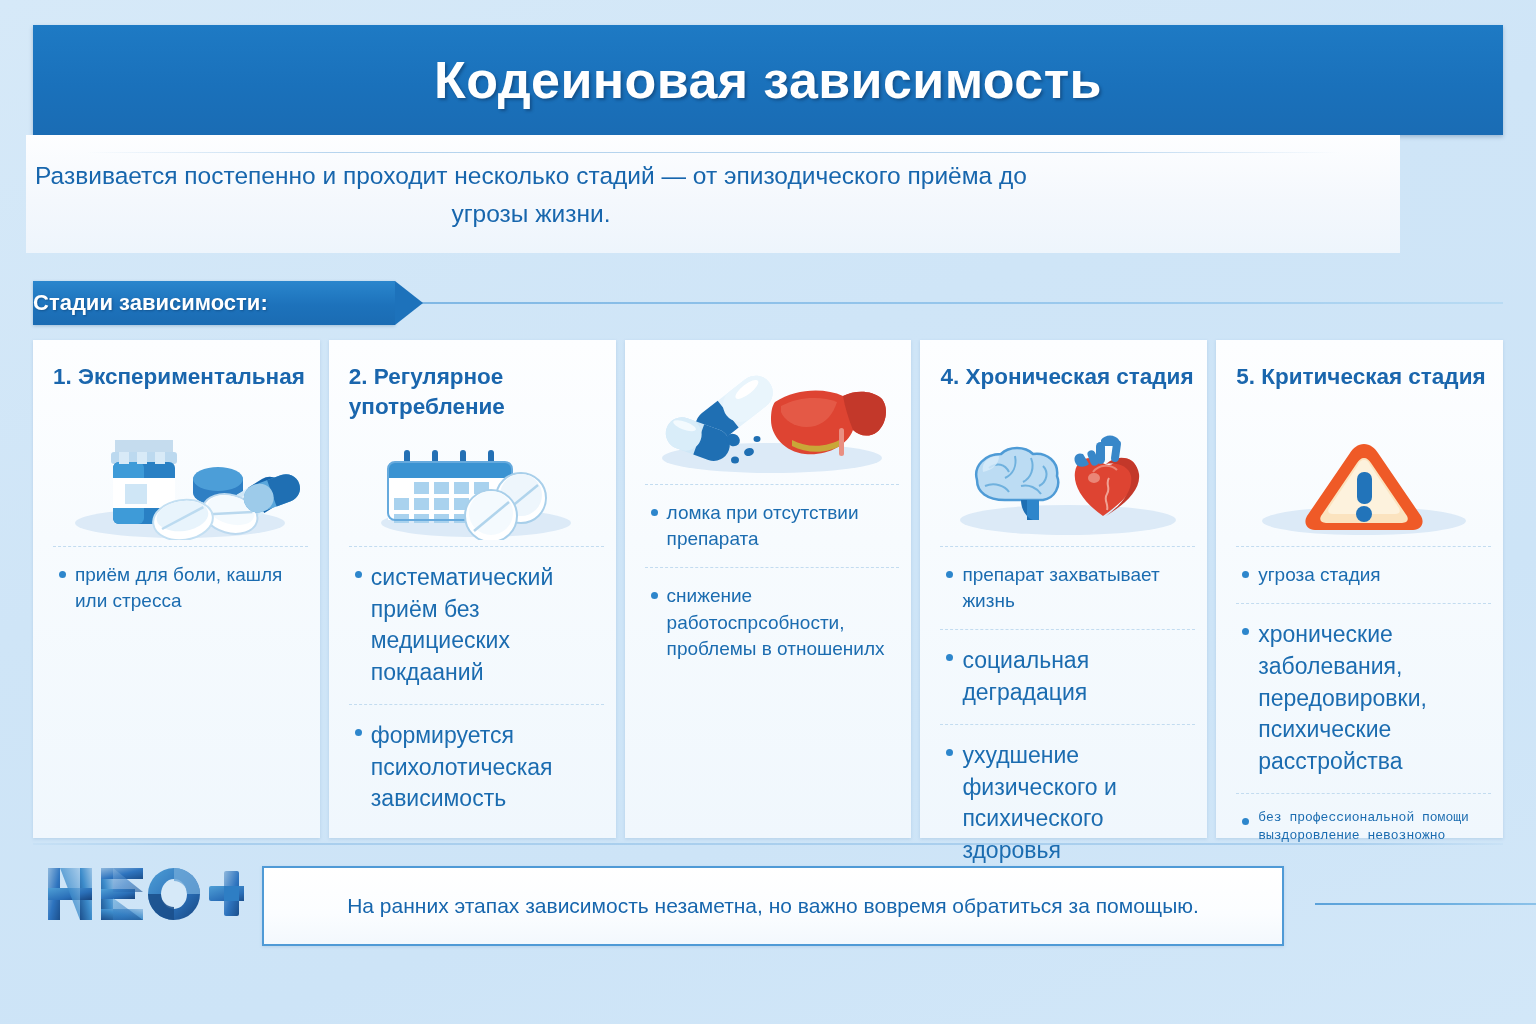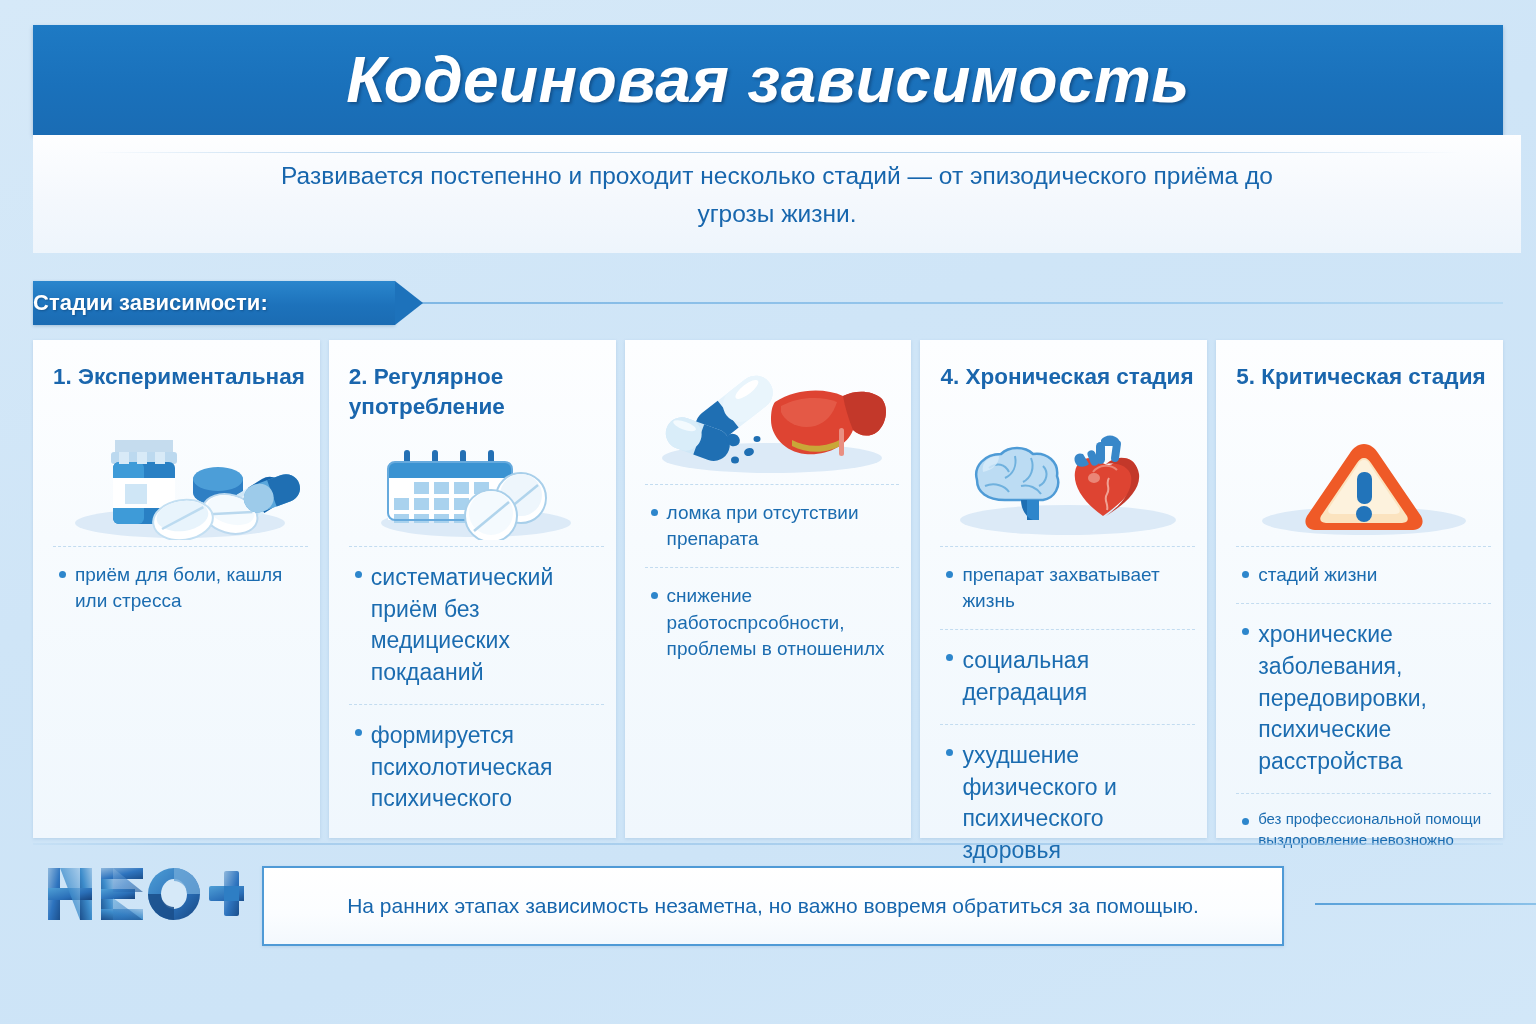--- a/index.html
+++ b/index.html
@@ -12,30 +12,30 @@
   .stage{position:absolute;inset:0;}
 
   
   .title-band{
     position:absolute;left:33px;top:25px;width:1470px;height:110px;
     background:linear-gradient(180deg,#1e7ac4 0%,#1a71bb 55%,#1a6cb4 100%);
     box-shadow:0 2px 4px rgba(20,70,120,.28);
     display:flex;align-items:center;justify-content:center;
   }
   .title-text{
-    color:#ffffff;font-size:64px;font-weight:bold;letter-spacing:.4px;
+    color:#ffffff;font-size:52px;font-weight:bold;letter-spacing:.4px;
     text-shadow:2px 2px 3px rgba(10,45,85,.45);
-    line-height:1;white-space:nowrap;font-style:italic;
+    line-height:1;white-space:nowrap;
   }
 
   
   .subtitle-panel{
-    position:absolute;left:33px;top:135px;width:1488px;height:117px;
+    position:absolute;left:26px;top:135px;width:1374px;height:117px;
     background:linear-gradient(180deg,#fdfeff 0%,#f4f8fd 55%,#eef5fc 100%);
-    display:flex;align-items:center;justify-content:center;
+    display:flex;align-items:center;justify-content:flex-start;
     border-top:1px solid rgba(255,255,255,.9);
   }
   .subtitle-panel:after{
     content:"";position:absolute;left:60px;right:60px;top:16px;height:1px;
     background:linear-gradient(90deg,rgba(170,205,235,0) 0%,rgba(170,205,235,.85) 20%,rgba(170,205,235,.85) 80%,rgba(170,205,235,0) 100%);
   }
   .subtitle-text{
     color:#1766ad;font-size:24.5px;line-height:1.52;text-align:center;
     max-width:1010px;font-weight:400;
   }
@@ -82,21 +82,21 @@
     padding:15px 2px 15px 6px;
     border-top:1px dashed #c3dcf0;
   }
   .bullet:first-child{border-top:1px dashed #c3dcf0;}
   .dot{
     width:7px;height:7px;border-radius:50%;background:#2d86cc;
     flex:0 0 auto;margin-top:9px;
   }
   .btext{color:#1b6cb0;font-size:19px;line-height:1.38;}
   .btext.sm{font-size:23px;}
-  .btext.xs{font-size:15px;}
+  .btext.xs{font-size:13px;font-family:Liberation Mono, monospace;}
 
   
   .footer{position:absolute;left:0;top:840px;width:1536px;height:184px;}
   .footer-rule{
     position:absolute;left:33px;top:3px;width:1470px;height:2px;
     background:linear-gradient(90deg,rgba(140,190,230,.1) 0%,rgba(150,195,232,.65) 10%,rgba(150,195,232,.65) 90%,rgba(140,190,230,.1) 100%);
   }
   .logo{
     position:absolute;left:44px;top:862px;width:200px;height:64px;
   }
@@ -236,21 +236,21 @@
           </g>
         </svg>
       </div>
       <div class="bullets">
         <div class="bullet">
           <span class="dot"></span>
           <span class="btext sm">систематический приём без медициеских покдааний</span>
         </div>
         <div class="bullet">
           <span class="dot"></span>
-          <span class="btext sm">формируется психолотическая психического</span>
+          <span class="btext sm">формируется психолотическая зависимость</span>
         </div>
       </div>
     </div>
 
     <div class="card">
       <div class="card-illus">
         <svg width="250" height="112" viewBox="0 0 250 112">
           <ellipse cx="125" cy="92" rx="110" ry="15" fill="#dceaf7"></ellipse>
           <g transform="rotate(-38 90 40)">
             <rect x="58" y="24" width="72" height="34" rx="17" fill="#e4f2fb"></rect>
@@ -350,21 +350,21 @@
           <path d="M125 16 C131 16 136 20 139 25 L182 88 C186 95 182 102 174 102 L76 102 C68 102 64 95 68 88 L111 25 C114 20 119 16 125 16 Z" fill="#ef5a27"></path>
           <path d="M125 30 C128 30 130 32 132 35 L168 88 C170 92 168 95 163 95 L87 95 C82 95 80 92 82 88 L118 35 C120 32 122 30 125 30 Z" fill="#fbe3bf"></path>
           <path d="M125 32 C128 32 130 34 131 37 L160 80 C162 84 160 86 156 86 L94 86 C90 86 88 84 90 80 L119 37 C120 34 122 32 125 32 Z" fill="#fdf2dd"></path>
           <rect x="118" y="44" width="15" height="32" rx="7" fill="#2274ba"></rect>
           <circle cx="125" cy="86" r="8" fill="#2274ba"></circle>
         </svg>
       </div>
       <div class="bullets">
         <div class="bullet">
           <span class="dot"></span>
-          <span class="btext">стадий жизни</span>
+          <span class="btext">угроза стадия</span>
         </div>
         <div class="bullet">
           <span class="dot"></span>
           <span class="btext sm">хронические заболевания, передовировки, психические расстройства</span>
         </div>
         <div class="bullet">
           <span class="dot"></span>
           <span class="btext xs">без профессиональной помощи выздоровление невозножно</span>
         </div>
       </div>

